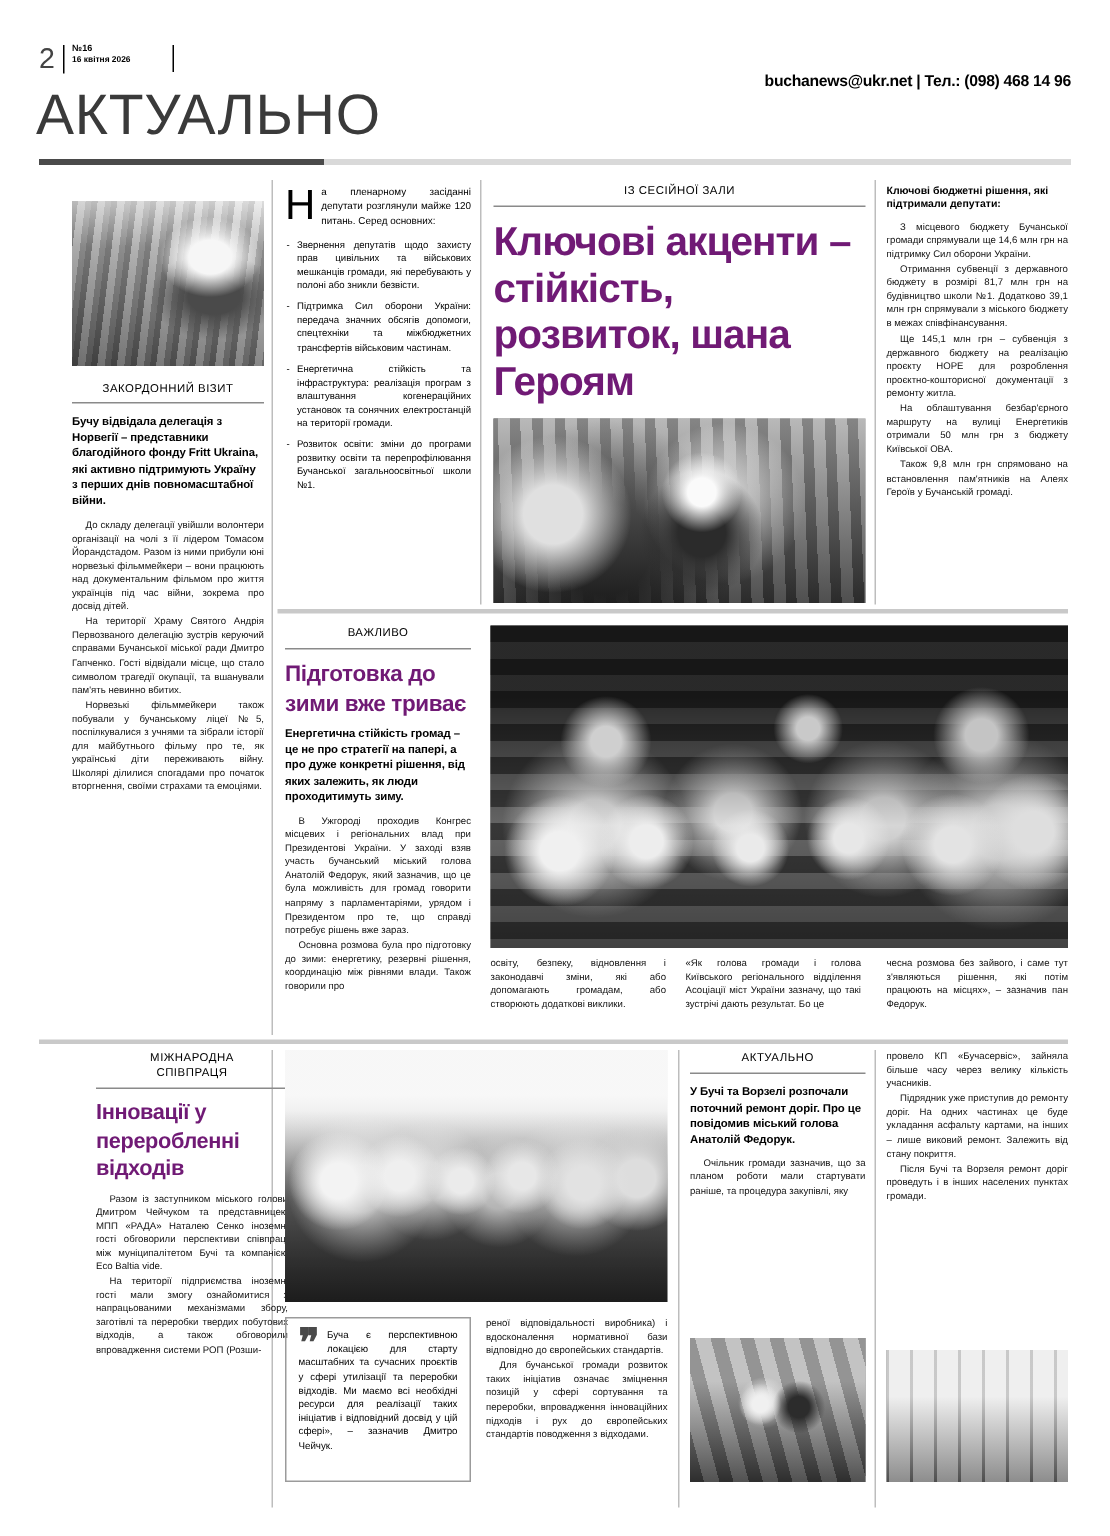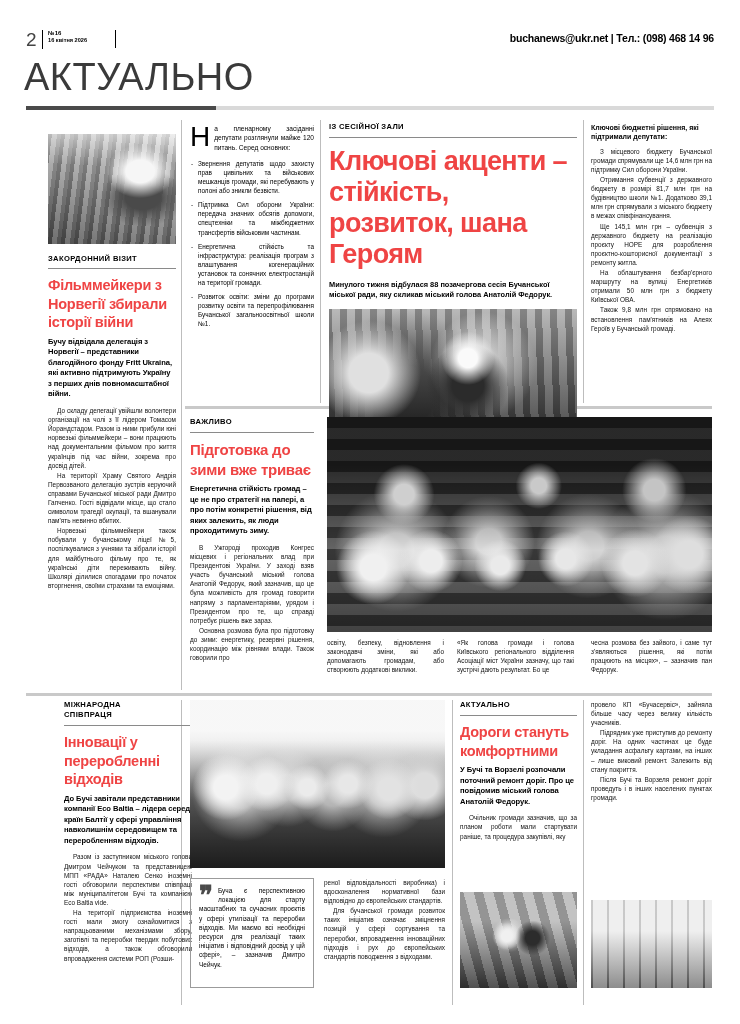--- a/index.html
+++ b/index.html
@@ -33,21 +33,21 @@
     padding-left: 5px;
     line-height: 1.12;
   }
   .issue-no { font-size: 6px; font-weight: 700; letter-spacing: 0px; }
   .issue-date { font-size: 5.6px; font-weight: 600; }
   .mast-divider {
     border-left: 1px solid #000; margin-left: 22px; height: 18px;
   }
   .contact {
     font-size: 10.5px; font-weight: 700; letter-spacing: -0.2px;
-    white-space: nowrap; margin-top: 2px;
+    white-space: nowrap; margin-top: 18px;
   }
 
   .section-title {
     position: absolute; left: 24px; top: 56px;
     font-size: 38px; font-weight: 300; letter-spacing: 0.5px;
     color: #3a3a3a; line-height: 42px;
   }
   .rule-bar {
     position: absolute; left: 26px; top: 106px; right: 26px; height: 4px;
     background: #d9d9d9;
@@ -57,27 +57,27 @@
     width: 190px; height: 4px; background: #4a4a4a;
   }
 
   
   .col { position: absolute; }
   .vrule { position: absolute; width: 1px; background: #bdbdbd; }
   .hrule-thick { position: absolute; height: 3px; background: #c9c9c9; }
 
   
   .kicker {
-    font-size: 7.6px; font-weight: 700; letter-spacing: 0.35px;
-    line-height: 10px; text-transform: uppercase;
+    font-size: 7.6px; font-weight: 400; letter-spacing: 0.35px;
+    line-height: 10px; text-transform: uppercase; text-align: center;
   }
   .kicker-rule { height: 1px; background: #8a8a8a; margin: 4px 0 7px 0; }
 
   .headline {
-    font-weight: 700; letter-spacing: -0.25px; color: #ef4444;
+    font-weight: 700; letter-spacing: -0.25px; color: #701a75;
   }
   .h-small { font-size: 14.5px; line-height: 18.5px; }
   .h-mid   { font-size: 15px;  line-height: 19.5px; }
   .h-big   { font-size: 27px;  line-height: 31px; letter-spacing: -0.6px; }
 
   .standfirst {
     font-size: 7.6px; font-weight: 700; line-height: 10.6px;
     letter-spacing: -0.05px; margin-top: 5px;
   }
   .body {
@@ -199,21 +199,20 @@
     <div class="photo tex-gallery" style="width:128px; height:110px;">
       <div class="ph-grad" style="background:
         radial-gradient(ellipse at 72% 34%, #f6f6f6 0 11%, rgba(0,0,0,0) 26%),
         radial-gradient(ellipse at 74% 58%, #4a4a4a 0 13%, rgba(0,0,0,0) 32%),
         linear-gradient(195deg, rgba(255,255,255,.35), rgba(0,0,0,.45));"></div>
     </div>
 
     <div style="margin-top:10px;">
       <div class="kicker">ЗАКОРДОННИЙ ВІЗИТ</div>
       <div class="kicker-rule"></div>
-      <div class="headline h-small">Фільммейкери з Норвегії збирали історії війни</div>
       <div class="standfirst">Бучу відвідала делегація з Норвегії – представники благодійного фонду Fritt Ukraina, які активно підтримують Україну з перших днів повномасштабної війни.</div>
       <div class="body" style="margin-top:6px;">
         <p>До складу делегації увійшли волонтери організації на чолі з її лідером Томасом Йорандстадом. Разом із ними прибули юні норвезькі фільммейкери – вони працюють над документальним фільмом про життя українців під час війни, зокрема про досвід дітей.</p>
         <p>На території Храму Святого Андрія Первозваного делегацію зустрів керуючий справами Бучанської міської ради Дмитро Гапченко. Гості відвідали місце, що стало символом трагедії окупації, та вшанували пам'ять невинно вбитих.</p>
         <p>Норвезькі фільммейкери також побували у бучанському ліцеї №5, поспілкувалися з учнями та зібрали історії для майбутнього фільму про те, як українські діти переживають війну. Школярі ділилися спогадами про початок вторгнення, своїми страхами та емоціями.</p>
       </div>
     </div>
   </div>
 
   <div class="col" style="left:190px; top:124px; width:124px;">
@@ -226,21 +225,20 @@
       <li>Підтримка Сил оборони України: передача значних обсягів допомоги, спецтехніки та міжбюджетних трансфертів військовим частинам.</li>
       <li>Енергетична стійкість та інфраструктура: реалізація програм з влаштування когенераційних установок та сонячних електростанцій на території громади.</li>
       <li>Розвиток освіти: зміни до програми розвитку освіти та перепрофілювання Бучанської загальноосвітньої школи №1.</li>
     </ul>
   </div>
 
   <div class="col" style="left:329px; top:122px; width:248px;">
     <div class="kicker">ІЗ СЕСІЙНОЇ ЗАЛИ</div>
     <div class="kicker-rule" style="margin:5px 0 8px 0;"></div>
     <div class="headline h-big">Ключові акценти – стійкість, розвиток, шана Героям</div>
-    <div class="caption-bold" style="margin-top:10px;">Минулого тижня відбулася 88 позачергова сесія Бучанської міської ради, яку скликав міський голова Анатолій Федорук.</div>
     <div class="photo tex-podium" style="width:248px; height:123px; margin-top:9px;">
       <div class="ph-grad" style="background:
         radial-gradient(circle at 56% 40%, #fafafa 0 6%, rgba(0,0,0,0) 17%),
         radial-gradient(circle at 56% 62%, #2b2b2b 0 10%, rgba(0,0,0,0) 26%),
         radial-gradient(circle at 16% 52%, #e0e0e0 0 9%, rgba(0,0,0,0) 24%),
         linear-gradient(180deg, rgba(255,255,255,.28), rgba(0,0,0,.5));"></div>
     </div>
   </div>
 
   <div class="col" style="left:591px; top:123px; width:121px;">
@@ -251,21 +249,21 @@
       <p>Ще 145,1 млн грн – субвенція з державного бюджету на реалізацію проєкту НОРЕ для розроблення проєктно-кошторисної документації з ремонту житла.</p>
       <p>На облаштування безбар'єрного маршруту на вулиці Енергетиків отримали 50 млн грн з бюджету Київської ОВА.</p>
       <p>Також 9,8 млн грн спрямовано на встановлення пам'ятників на Алеях Героїв у Бучанській громаді.</p>
     </div>
   </div>
 
   <div class="col" style="left:190px; top:417px; width:124px;">
     <div class="kicker">ВАЖЛИВО</div>
     <div class="kicker-rule" style="margin:5px 0 7px 0;"></div>
     <div class="headline h-mid">Підготовка до зими вже триває</div>
-    <div class="standfirst">Енергетична стійкість громад – це не про стратегії на папері, а про потім конкретні рішення, від яких залежить, як люди проходитимуть зиму.</div>
+    <div class="standfirst">Енергетична стійкість громад – це не про стратегії на папері, а про дуже конкретні рішення, від яких залежить, як люди проходитимуть зиму.</div>
     <div class="body" style="margin-top:6px;">
       <p>В Ужгороді проходив Конгрес місцевих і регіональних влад при Президентові України. У заході взяв участь бучанський міський голова Анатолій Федорук, який зазначив, що це була можливість для громад говорити напряму з парламентаріями, урядом і Президентом про те, що справді потребує рішень вже зараз.</p>
       <p>Основна розмова була про підготовку до зими: енергетику, резервні рішення, координацію між рівнями влади. Також говорили про</p>
     </div>
   </div>
 
   <div class="photo tex-hall" style="position:absolute; left:327px; top:417px; width:385px; height:215px;">
     <div class="ph-grad" style="background:
       radial-gradient(circle at 12% 70%, #f0f0f0 0 3.5%, rgba(0,0,0,0) 10%),
       radial-gradient(circle at 27% 67%, #ededed 0 3.5%, rgba(0,0,0,0) 10%),
@@ -289,21 +287,20 @@
     <p class="noind">чесна розмова без зайвого, і саме тут з'являються рішення, які потім працюють на місцях», – зазначив пан Федорук.</p>
   </div>
 
   <div class="col" style="left:64px; top:700px; width:128px;">
     <div class="kicker">
       <span>МІЖНАРОДНА</span><br>
       <span>СПІВПРАЦЯ</span>
     </div>
     <div class="kicker-rule" style="margin:5px 0 7px 0;"></div>
     <div class="headline h-small">Інновації у переробленні відходів</div>
-    <div class="standfirst">До Бучі завітали представники компанії Eco Baltia – лідера серед країн Балтії у сфері управління навколишнім середовищем та переробленням відходів.</div>
     <div class="body" style="margin-top:6px;">
       <p>Разом із заступником міського голови Дмитром Чейчуком та представницею МПП «РАДА» Наталею Сенко іноземні гості обговорили перспективи співпраці між муніципалітетом Бучі та компанією Eco Baltia vide.</p>
       <p>На території підприємства іноземні гості мали змогу ознайомитися з напрацьованими механізмами збору, заготівлі та переробки твердих побутових відходів, а також обговорили впровадження системи РОП (Розши-</p>
     </div>
   </div>
 
   <div class="photo tex-delegation" style="position:absolute; left:190px; top:700px; width:255px; height:168px;">
     <div class="ph-grad" style="background:
       radial-gradient(circle at 14% 52%, #f3f3f3 0 5%, rgba(0,0,0,0) 14%),
       radial-gradient(circle at 30% 50%, #efefef 0 5%, rgba(0,0,0,0) 14%),
@@ -321,21 +318,20 @@
   </div>
 
   <div class="col body" style="left:324px; top:878px; width:121px;">
     <p class="noind">реної відповідальності виробника) і вдосконалення нормативної бази відповідно до європейських стандартів.</p>
     <p>Для бучанської громади розвиток таких ініціатив означає зміцнення позицій у сфері сортування та переробки, впровадження інноваційних підходів і рух до європейських стандартів поводження з відходами.</p>
   </div>
 
   <div class="col" style="left:460px; top:700px; width:117px;">
     <div class="kicker">АКТУАЛЬНО</div>
     <div class="kicker-rule" style="margin:5px 0 7px 0;"></div>
-    <div class="headline h-small">Дороги стануть комфортними</div>
     <div class="standfirst">У Бучі та Ворзелі розпочали поточний ремонт доріг. Про це повідомив міський голова Анатолій Федорук.</div>
     <div class="body" style="margin-top:6px;">
       <p>Очільник громади зазначив, що за планом роботи мали стартувати раніше, та процедура закупівлі, яку</p>
     </div>
   </div>
 
   <div class="photo tex-road" style="position:absolute; left:460px; top:892px; width:117px; height:96px;">
     <div class="ph-grad" style="background:
       radial-gradient(circle at 40% 46%, #f0f0f0 0 6%, rgba(0,0,0,0) 16%),
       radial-gradient(circle at 62% 48%, #2c2c2c 0 8%, rgba(0,0,0,0) 20%),

